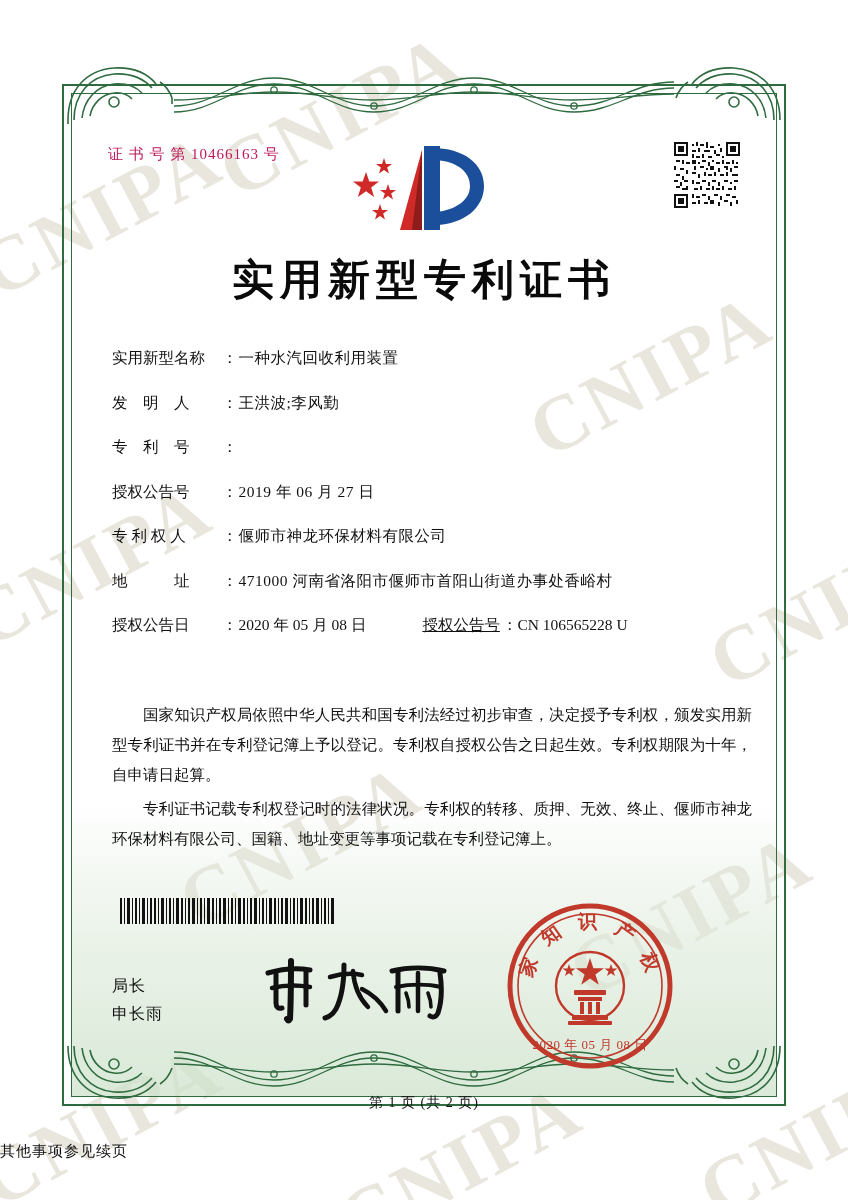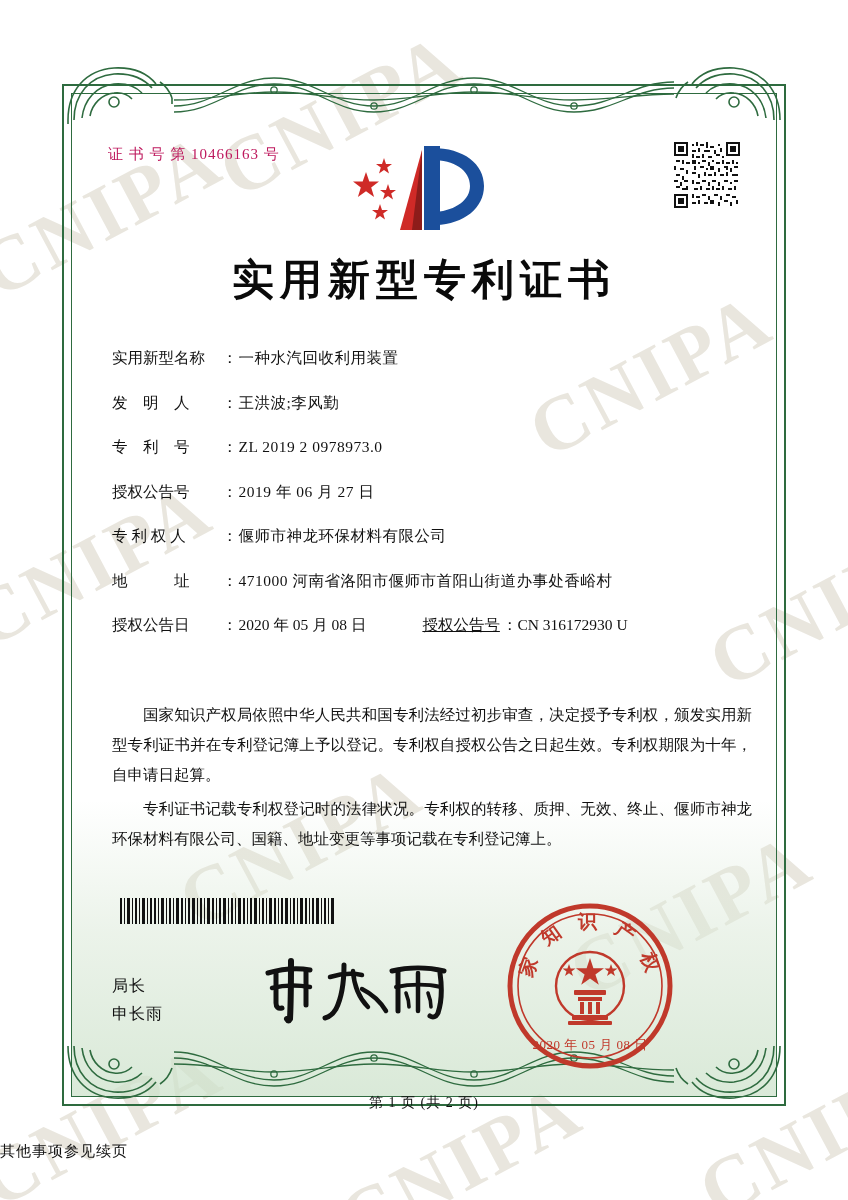--- a/index.html
+++ b/index.html
@@ -448,21 +448,20 @@
 
     <div class="field">
       <span class="f-label">发　明　人</span>
       <span class="f-colon">：</span>
       <span class="f-value">王洪波;李风勤</span>
     </div>
 
     <div class="field">
       <span class="f-label">专　利　号</span>
       <span class="f-colon">：</span>
-      <span class="f-value">ZL 2019 2 0978973.0</span>
     </div>
 
     <div class="field">
       <span class="f-label">授权公告号</span>
       <span class="f-colon">：</span>
       <span class="f-value">2019 年 06 月 27 日</span>
     </div>
 
     <div class="field">
       <span class="f-label">专 利 权 人</span>
@@ -474,21 +473,21 @@
       <span class="f-label">地　　　址</span>
       <span class="f-colon">：</span>
       <span class="f-value">471000 河南省洛阳市偃师市首阳山街道办事处香峪村</span>
     </div>
 
     <div class="field-inline">
       <span class="f-label">授权公告日</span>
       <span class="f-colon">：</span>
       <span>2020 年 05 月 08 日</span>
       <span class="inline-second">
-        <span class="f-label2">授权公告号</span><span>：</span><span>CN 316172930 U</span>
+        <span class="f-label2">授权公告号</span><span>：</span><span>CN 106565228 U</span>
       </span>
     </div>
   </div>
 
   <div class="para p1 indent">国家知识产权局依照中华人民共和国专利法经过初步审查，决定授予专利权，颁发实用新型专利证书并在专利登记簿上予以登记。专利权自授权公告之日起生效。专利权期限为十年，自申请日起算。</div>
   <div class="para p2 indent">专利证书记载专利权登记时的法律状况。专利权的转移、质押、无效、终止、偃师市神龙环保材料有限公司、国籍、地址变更等事项记载在专利登记簿上。</div>
 
   <svg class="barcode" viewBox="0 0 216 26" preserveAspectRatio="none" shape-rendering="crispEdges">
     <g fill="#111">
       <rect x="0" y="0" width="2" height="26"></rect>

